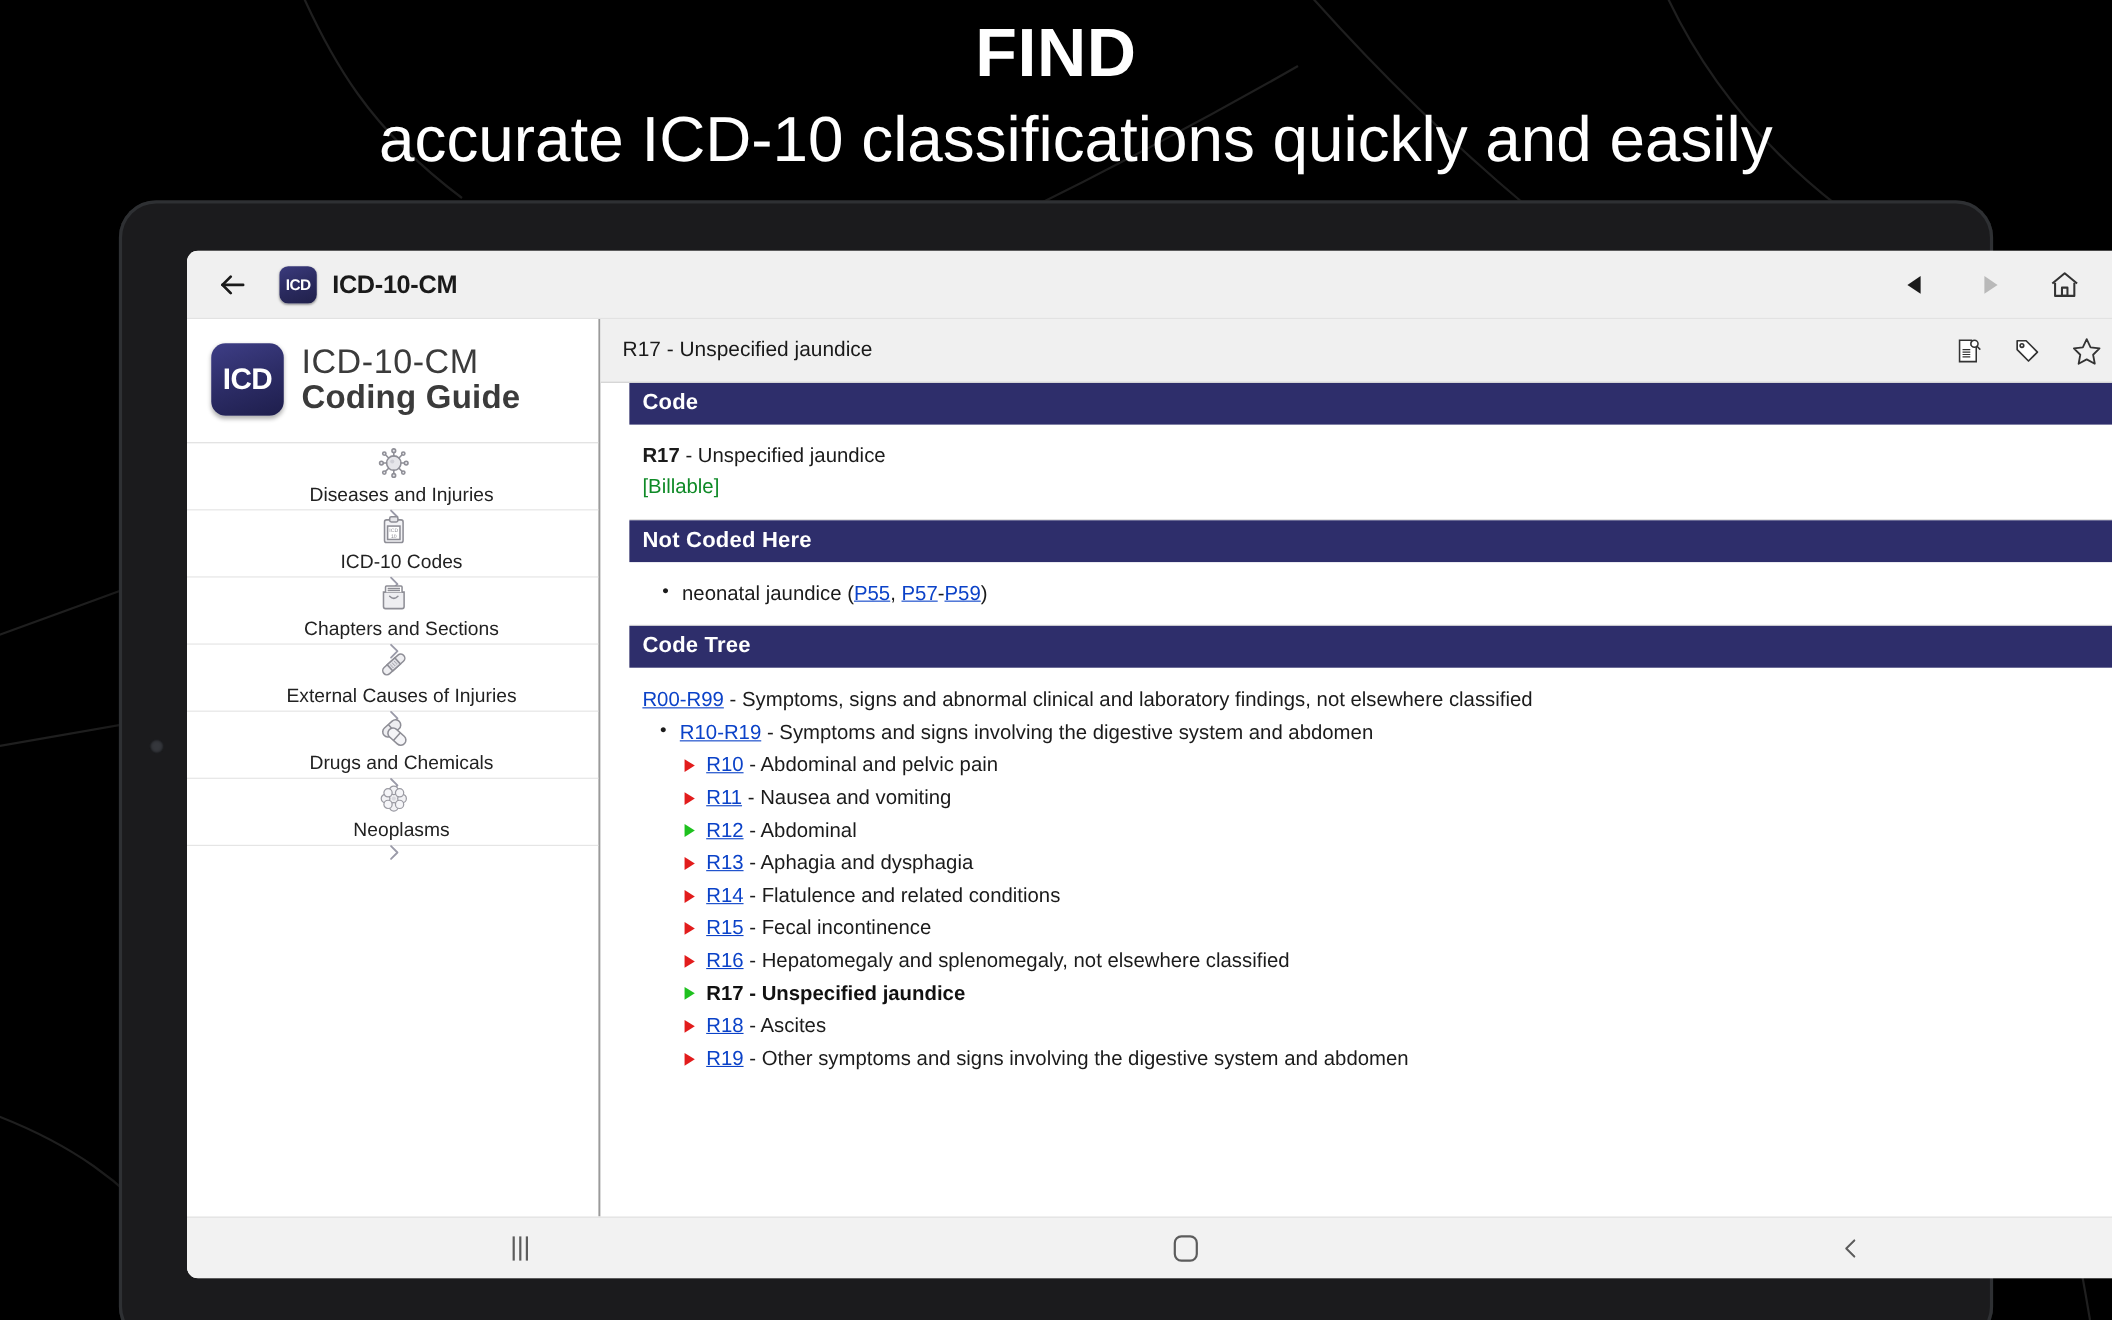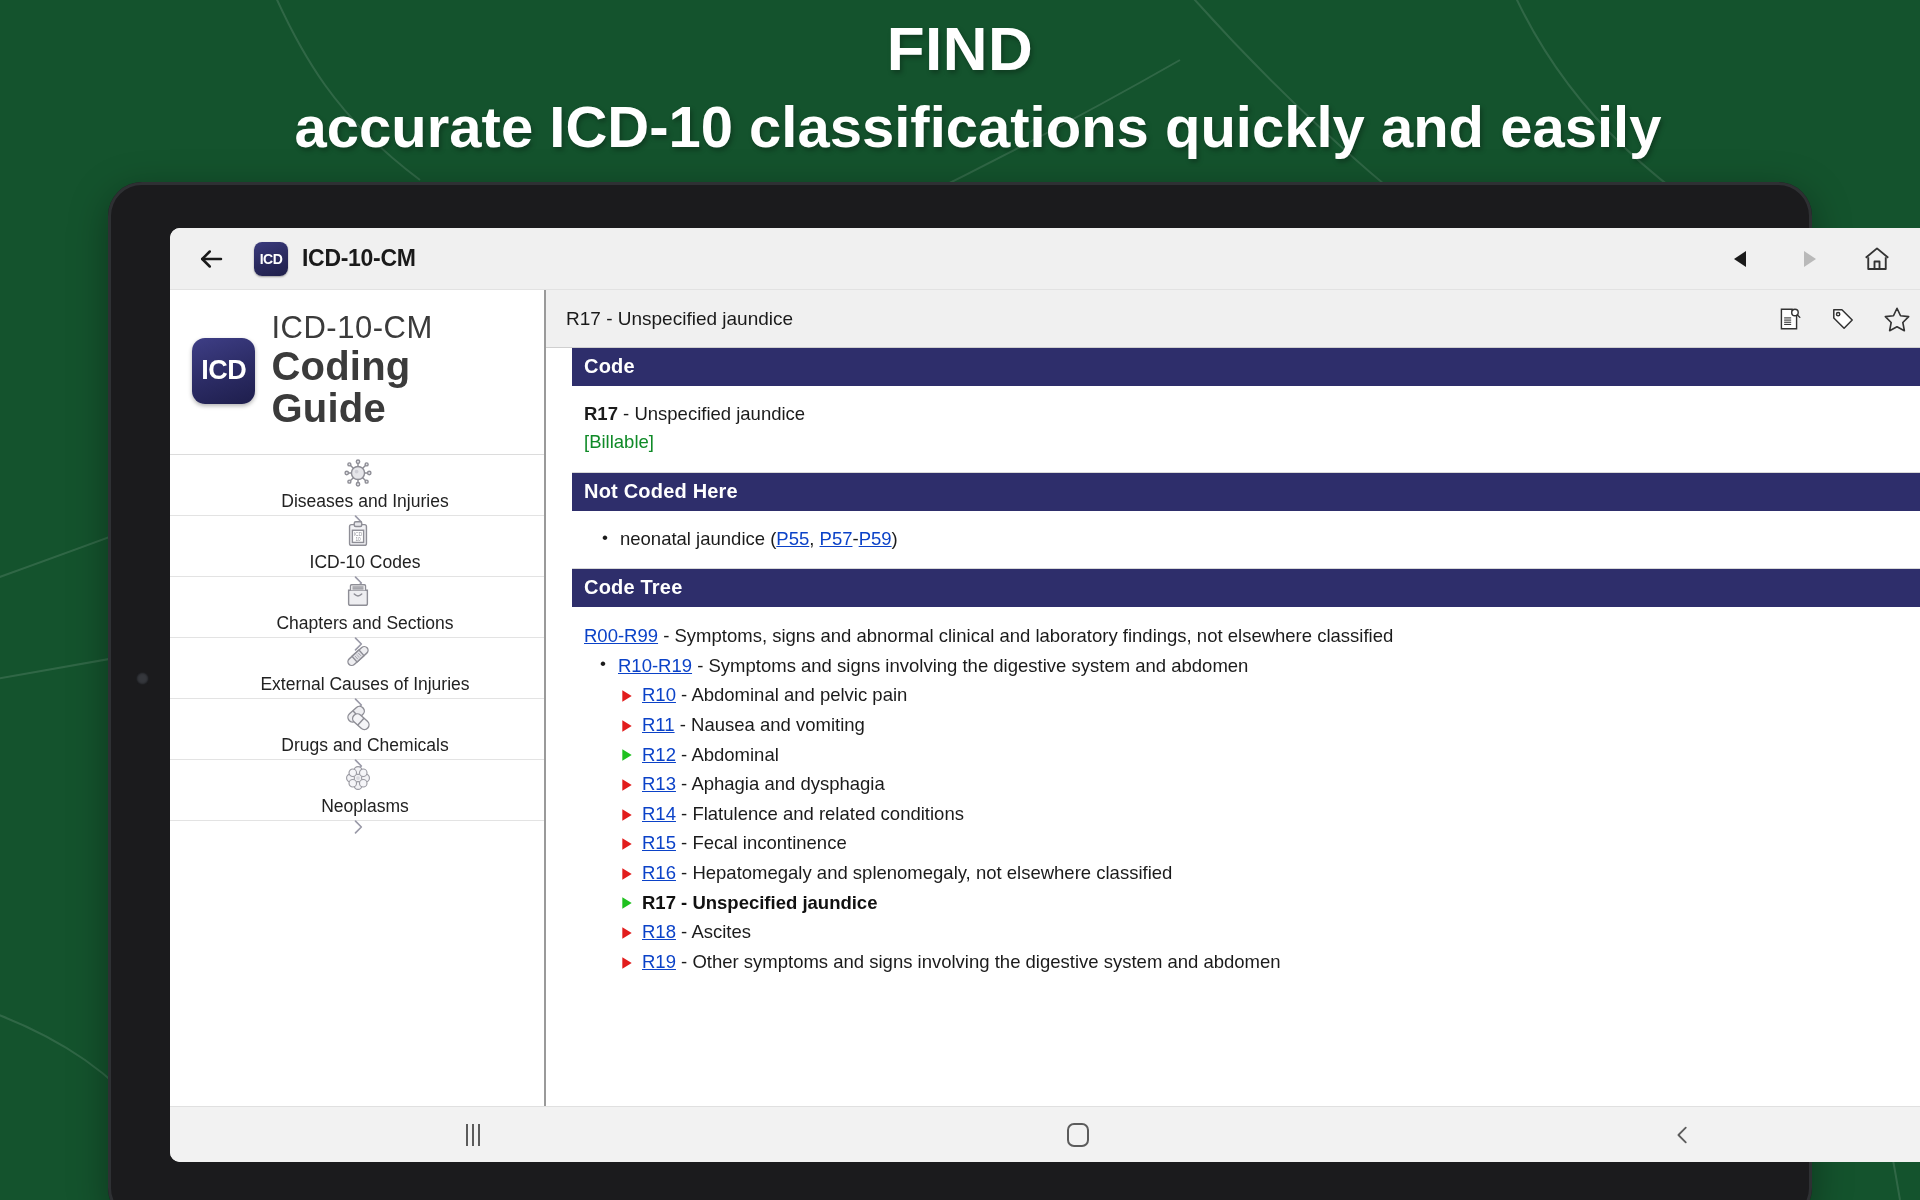--- a/index.html
+++ b/index.html
@@ -4,34 +4,34 @@
 <style>
   * { box-sizing: border-box; margin: 0; padding: 0; }
   html, body {
     width: 1920px; height: 1200px;
     overflow: hidden;
     font-family: "Liberation Sans", sans-serif;
   }
   #stage {
     position: relative;
     width: 1920px; height: 1200px;
-    background: #14532d;
+    background: #000000;
     overflow: hidden;
   }
   #bg-curves { position: absolute; inset: 0; width: 1920px; height: 1200px; }
 
   
   .promo { position: absolute; top: 0; left: 0; width: 1920px; text-align: center; }
   .promo-line1 {
     font-size: 62px; font-weight: bold; color: #ffffff;
     letter-spacing: 0.5px; line-height: 1; padding-top: 18px;
     text-shadow: 2px 3px 5px rgba(0,0,0,0.28);
   }
   .promo-line2 {
-    font-size: 58px; font-weight: bold; color: #ffffff;
+    font-size: 58px; font-weight: normal; color: #ffffff;
     line-height: 1.15; padding-top: 14px;
     text-shadow: 2px 3px 5px rgba(0,0,0,0.28);
     margin-left: 36px;
   }
 
   
   .tablet {
     position: absolute; left: 108px; top: 182px;
     width: 1704px; height: 1040px;
     background: #1b1b1d;
@@ -93,21 +93,21 @@
   .brand-badge {
     width: 66px; height: 66px; border-radius: 13px;
     background: linear-gradient(160deg, #3e3e86 0%, #2b2b64 55%, #1e1e4c 100%);
     color: #fff; font-size: 27px; font-weight: bold;
     display: flex; align-items: center; justify-content: center;
     letter-spacing: -0.5px;
     box-shadow: 0 2px 4px rgba(0,0,0,0.3);
   }
   .brand-text { line-height: 1.06; }
   .brand-l1 { font-size: 31px; color: #3b3b3b; letter-spacing: 0.5px; }
-  .brand-l2 { font-size: 40px; font-weight: bold; color: #3b3b3b; letter-spacing: 0.2px; }
+  .brand-l2 { font-size: 30px; font-weight: bold; color: #3b3b3b; letter-spacing: 0.2px; }
 
   .nav-item {
     display: flex; align-items: center;
     height: 61px; padding: 0 18px 0 20px;
     border-bottom: 1px solid #e3e3e3;
     cursor: pointer;
     flex-direction: column;
   }
   .nav-ico { width: 36px; flex: 0 0 36px; display: flex; align-items: center; justify-content: center; }
   .nav-label { font-size: 17.5px; color: #222; margin-left: 14px; flex: 1 1 auto; }

